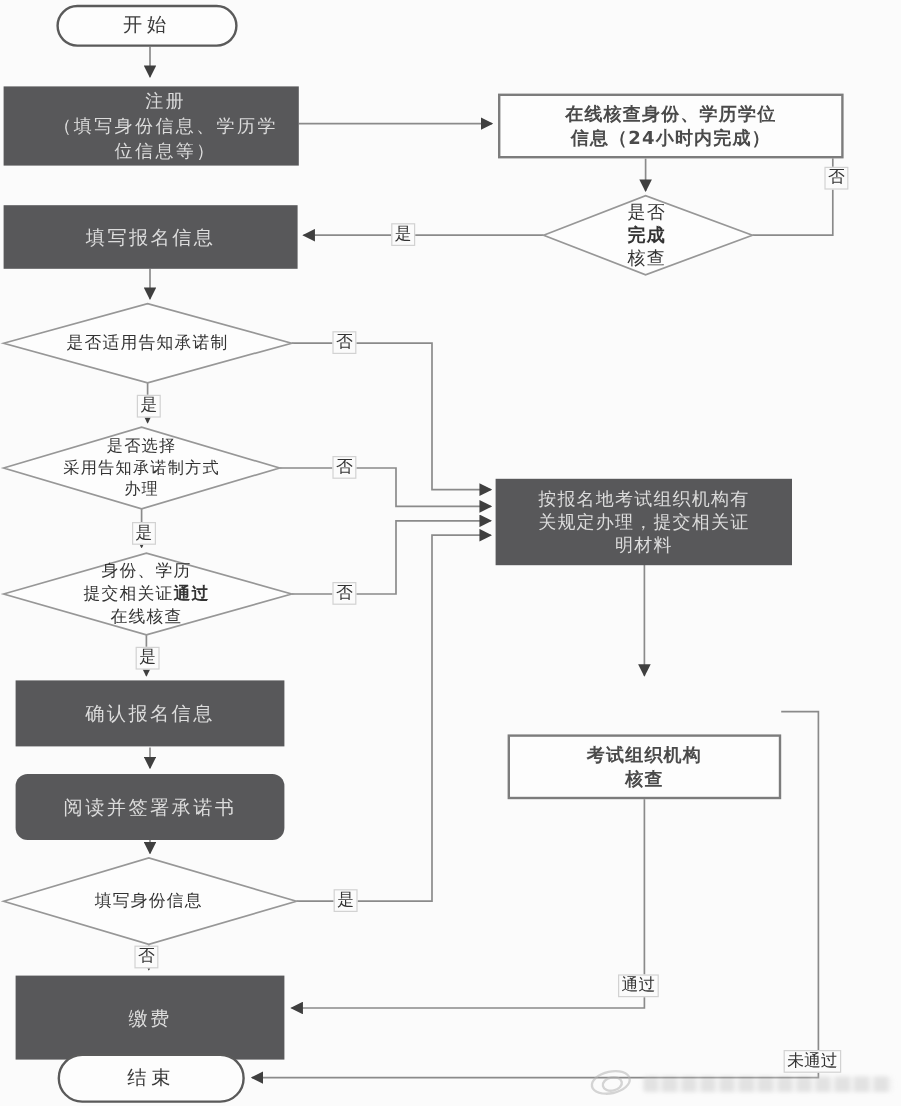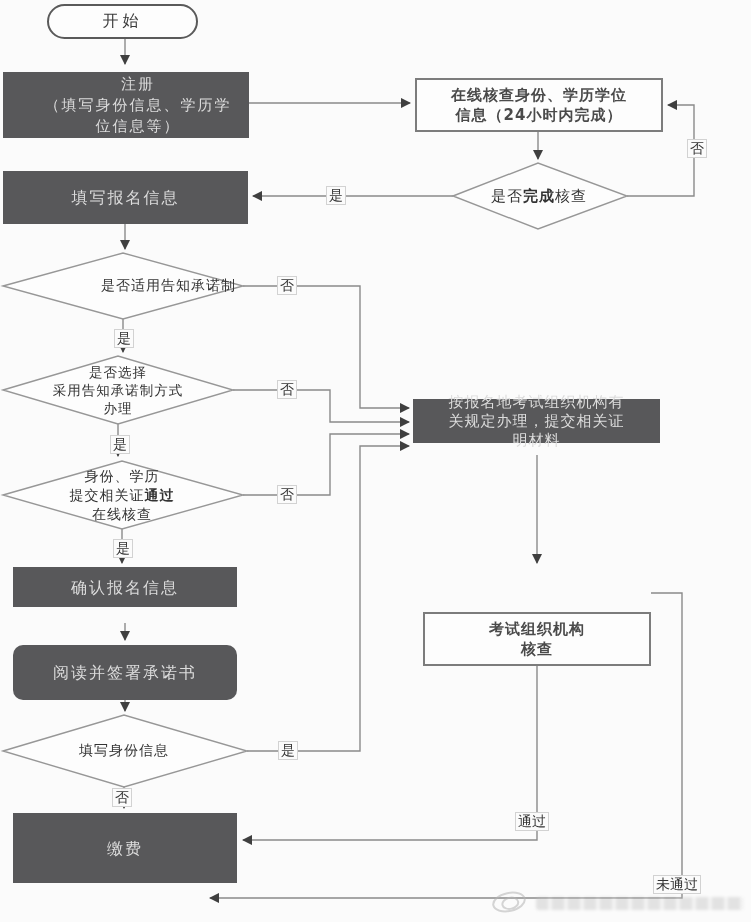--- a/index.html
+++ b/index.html
@@ -77,69 +77,72 @@
     <div class="node oval" style="left:47px;top:4px;width:151px;height:35px;border-radius:18px;">
       <span>开始</span>
     </div>
 
     <div class="node dark-box" style="left:3px;top:72px;width:246px;height:66px;font-size:15px;line-height:21px;padding-left:24px;">
       <span>注册
 （填写身份信息、学历学
 位信息等）</span>
     </div>
 
-    <div class="node white-box" style="left:415px;top:78px;width:248px;height:54px;">
+    <div class="node white-box" style="left:415px;top:78px;width:288px;height:54px;">
       <span>在线核查身份、学历学位
 信息（24小时内完成）</span>
     </div>
 
-    <div class="dtext" style="left:455px;top:186px;width:168px;height:20px;font-size:15px;flex-direction:row;">
+    <div class="dtext" style="left:455px;top:186px;width:168px;height:20px;font-size:15px;flex-direction:column;">
       <span>是否</span>
         <b>完成</b>
         <span>核查</span>
     </div>
 
     <div class="node dark-box" style="left:3px;top:171px;width:245px;height:53px;">
       <span>填写报名信息</span>
     </div>
 
-    <div class="dtext" style="left:10px;top:277px;width:226px;height:18px;font-size:14px;align-items:flex-end;">
+    <div class="dtext" style="left:10px;top:277px;width:226px;height:18px;font-size:14px;">
       <span>是否适用告知承诺制</span>
     </div>
 
     <div class="dtext" style="left:15px;top:363px;width:206px;height:54px;font-size:13.5px;line-height:18px;white-space:pre-line;">
       <span>是否选择
 采用告知承诺制方式
 办理</span>
     </div>
 
     <div class="dtext" style="left:14px;top:466px;width:216px;height:58px;font-size:14px;line-height:19px;">
       <span>身份、学历</span>
       <span><span>提交相关证</span><b>通过</b></span>
       <span>在线核查</span>
     </div>
 
-    <div class="node dark-box" style="left:13px;top:567px;width:224px;height:40px;">
+    <div class="node dark-box" style="left:13px;top:567px;width:224px;height:55px;">
       <span>确认报名信息</span>
     </div>
 
     <div class="node dark-box" style="left:13px;top:645px;width:224px;height:55px;border-radius:10px;">
       <span>阅读并签署承诺书</span>
     </div>
 
     <div class="dtext" style="left:20px;top:742px;width:208px;height:18px;font-size:14px;">
       <span>填写身份信息</span>
     </div>
 
     <div class="node dark-box" style="left:13px;top:813px;width:224px;height:70px;">
       <span>缴费</span>
     </div>
 
+    <div class="node oval" style="left:48px;top:878px;width:156px;height:41px;border-radius:21px;">
+      <span>结束</span>
+    </div>
 
-    <div class="node dark-box" style="left:413px;top:399px;width:247px;height:44px;font-size:15px;line-height:19px;letter-spacing:1px;">
+    <div class="node dark-box" style="left:413px;top:399px;width:247px;height:72px;font-size:15px;line-height:19px;letter-spacing:1px;">
       <span>按报名地考试组织机构有
 关规定办理，提交相关证
 明材料</span>
     </div>
 
     <div class="node white-box" style="left:423px;top:568px;width:228px;height:54px;margin-top:44px;">
       <span>考试组织机构
 核查</span>
     </div>
 

